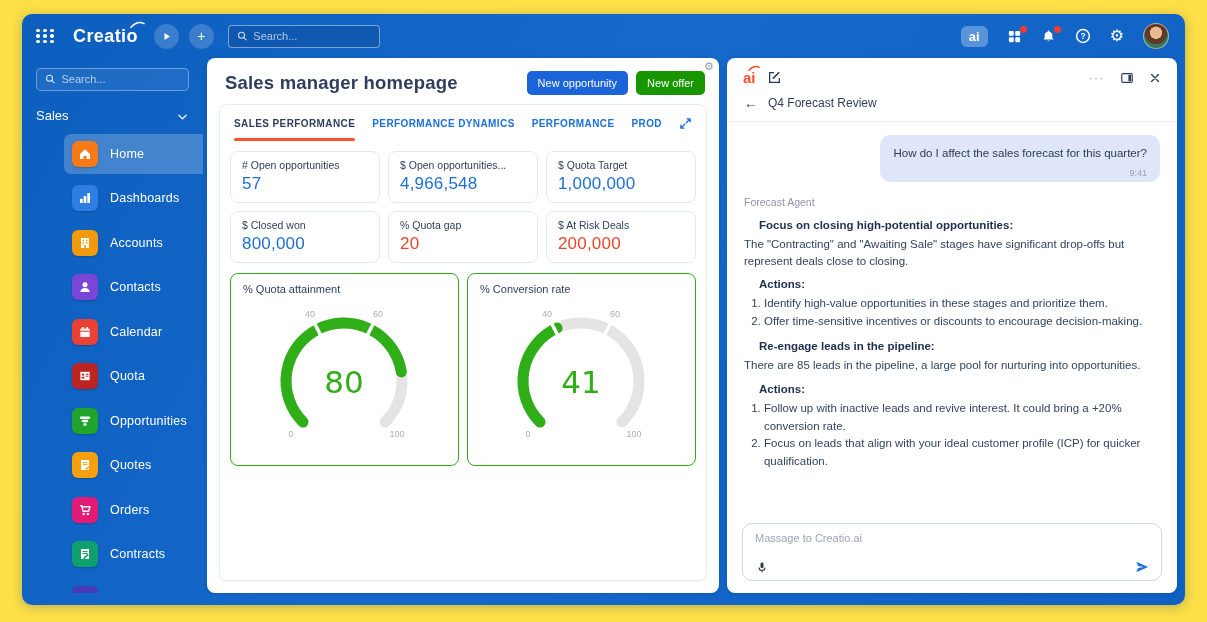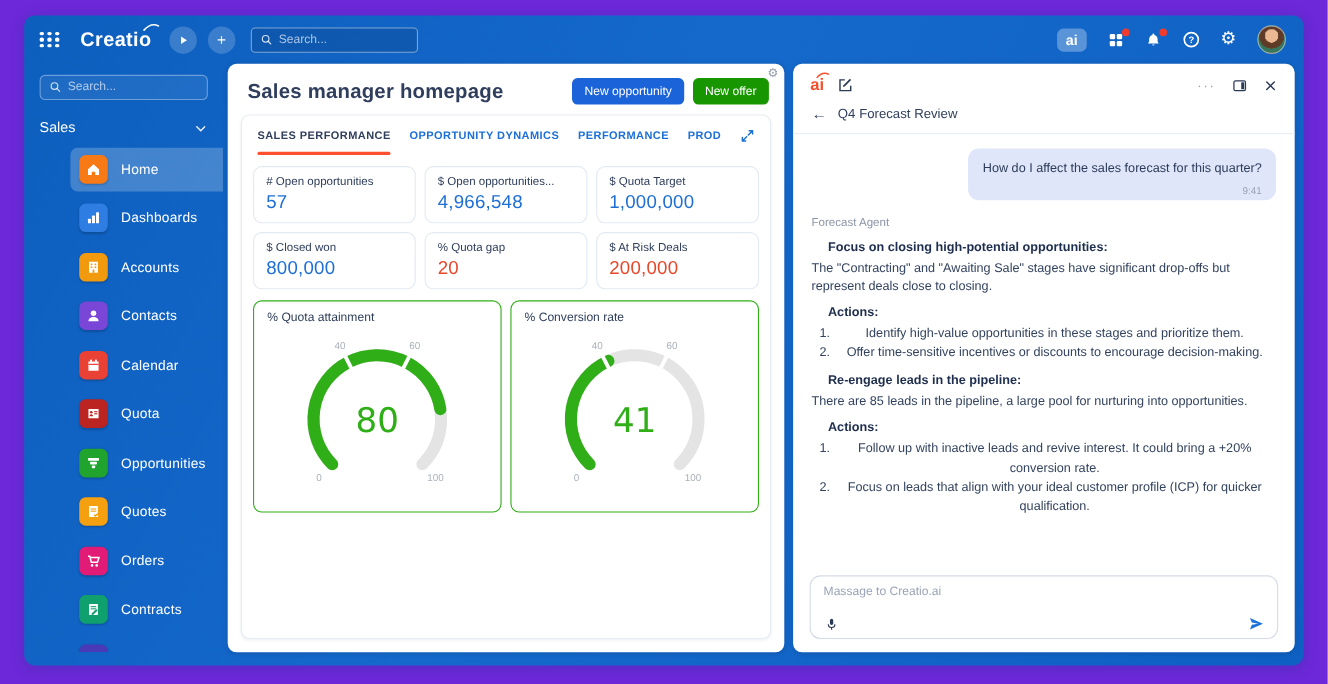--- a/index.html
+++ b/index.html
@@ -1,17 +1,17 @@
 <!DOCTYPE html>
 <html><head>
 <meta charset="utf-8">
 <style>
   * { box-sizing: border-box; margin: 0; padding: 0; }
   body { margin:0; background:#fff; font-family:"Liberation Sans", sans-serif; }
-  .page { position:relative; width:1207px; height:622px; background:#6d28d9; overflow:hidden; }
+  .page { position:relative; width:1207px; height:622px; background:#fde047; overflow:hidden; }
   .window { position:absolute; left:22px; top:14px; width:1163px; height:591px; border-radius:10px;
             background:linear-gradient(118deg,#0d5fbe 0%,#1569cb 45%,#0e61c2 100%);
             box-shadow:0 2px 12px rgba(20,60,120,.3); display:flex; flex-direction:column; overflow:hidden; }
 
   
   .topbar { flex:0 0 44px; display:flex; align-items:center; padding:0 16px 0 14px; gap:10px; }
   .grid-dots { display:grid; grid-template-columns:repeat(3,5px); grid-gap:2px; }
   .grid-dots i { width:3.5px; height:3.5px; border-radius:50%; background:#fff; }
   .logo { position:relative; color:#fff; font-size:18px; font-weight:700; letter-spacing:.4px; margin:0 6px 0 8px; }
   .logo .swoosh { position:absolute; top:-5px; right:-7px; }
@@ -81,21 +81,21 @@
   .chat-subheader { display:flex; align-items:center; gap:10px; padding:5px 17px 11px; font-size:12px; color:#2f3e5c;
                     border-bottom:1px solid #e9edf3; }
   .back-arrow { font-size:14px; color:#2f3e5c; cursor:pointer; line-height:1; }
   .chat-body { flex:1; padding:13px 17px 0; display:flex; flex-direction:column; min-height:0; overflow:hidden; }
   .bubble { align-self:flex-end; max-width:76%; background:#dfe6f9; border-radius:10px; padding:10px 13px 4px; margin-bottom:12px; }
   .bubble-text { font-size:11.5px; color:#2c3b59; line-height:1.4; }
   .bubble-time { font-size:9px; color:#9aa3b4; text-align:right; margin-top:7px; }
   .agent-label { font-size:10.5px; color:#8d96a8; margin:2px 0 2px; }
   .msg-heading { font-size:11.5px; font-weight:700; color:#1e2e4e; margin:9px 15px 5px; }
   .msg-para { font-size:11.5px; color:#33435f; line-height:1.45; }
-  .msg-list { margin:4px 0 2px; padding-left:20px; font-size:11.5px; color:#33435f; line-height:1.55;text-align:center; }
+  .msg-list { margin:4px 0 2px; padding-left:20px; font-size:11.5px; color:#33435f; line-height:1.55; }
   .action-row { display:flex; gap:10px; margin-top:13px; }
   .action-btn { border:1px solid #cdd5e2; background:#fff; border-radius:6px; padding:7px 13px; font-size:11px;
                 color:#2f3e5c; font-weight:500; cursor:pointer; font-family:inherit; }
   .chat-input { margin:10px 15px 12px; border:1px solid #d5dbe6; border-radius:10px; position:relative; flex:0 0 58px; }
   .chat-input textarea { position:absolute; left:12px; top:8px; right:12px; bottom:26px; border:none; outline:none;
                          resize:none; font-family:inherit; font-size:11px; color:#2f3e5c; background:transparent; }
   .chat-input textarea::placeholder { color:#9aa4b6; }
   .mic-btn { position:absolute; left:12px; bottom:5px; cursor:pointer; display:flex; }
   .send-btn { position:absolute; right:12px; bottom:6px; cursor:pointer; display:flex; }
 </style>
@@ -327,21 +327,21 @@
           <button class="btn" style="background: rgb(24, 150, 0);">New offer</button>
         </div>
         <div class="tab-card">
           <div class="tabs">
             <div style="display:flex;gap:17px;height:100%">
                 <div class="tab active">
                   <span>SALES PERFORMANCE</span>
                   <div class="tab-underline" style="background: rgb(255, 81, 48);"></div>
                 </div>
                 <div class="tab">
-                  <span>OPPORTUNITY DYNAMICS</span>
+                  <span>PERFORMANCE DYNAMICS</span>
                 </div>
                 <div class="tab">
                   <span>PERFORMANCE</span>
                 </div>
                 <div class="tab">
                   <span>PROD</span>
                 </div>
               </div>
             <span class="expand-wrap">
               <svg width="13" height="13" viewBox="0 0 14 14" fill="none" stroke="#1b6fd8" stroke-width="1.4" stroke-linecap="round" stroke-linejoin="round">

